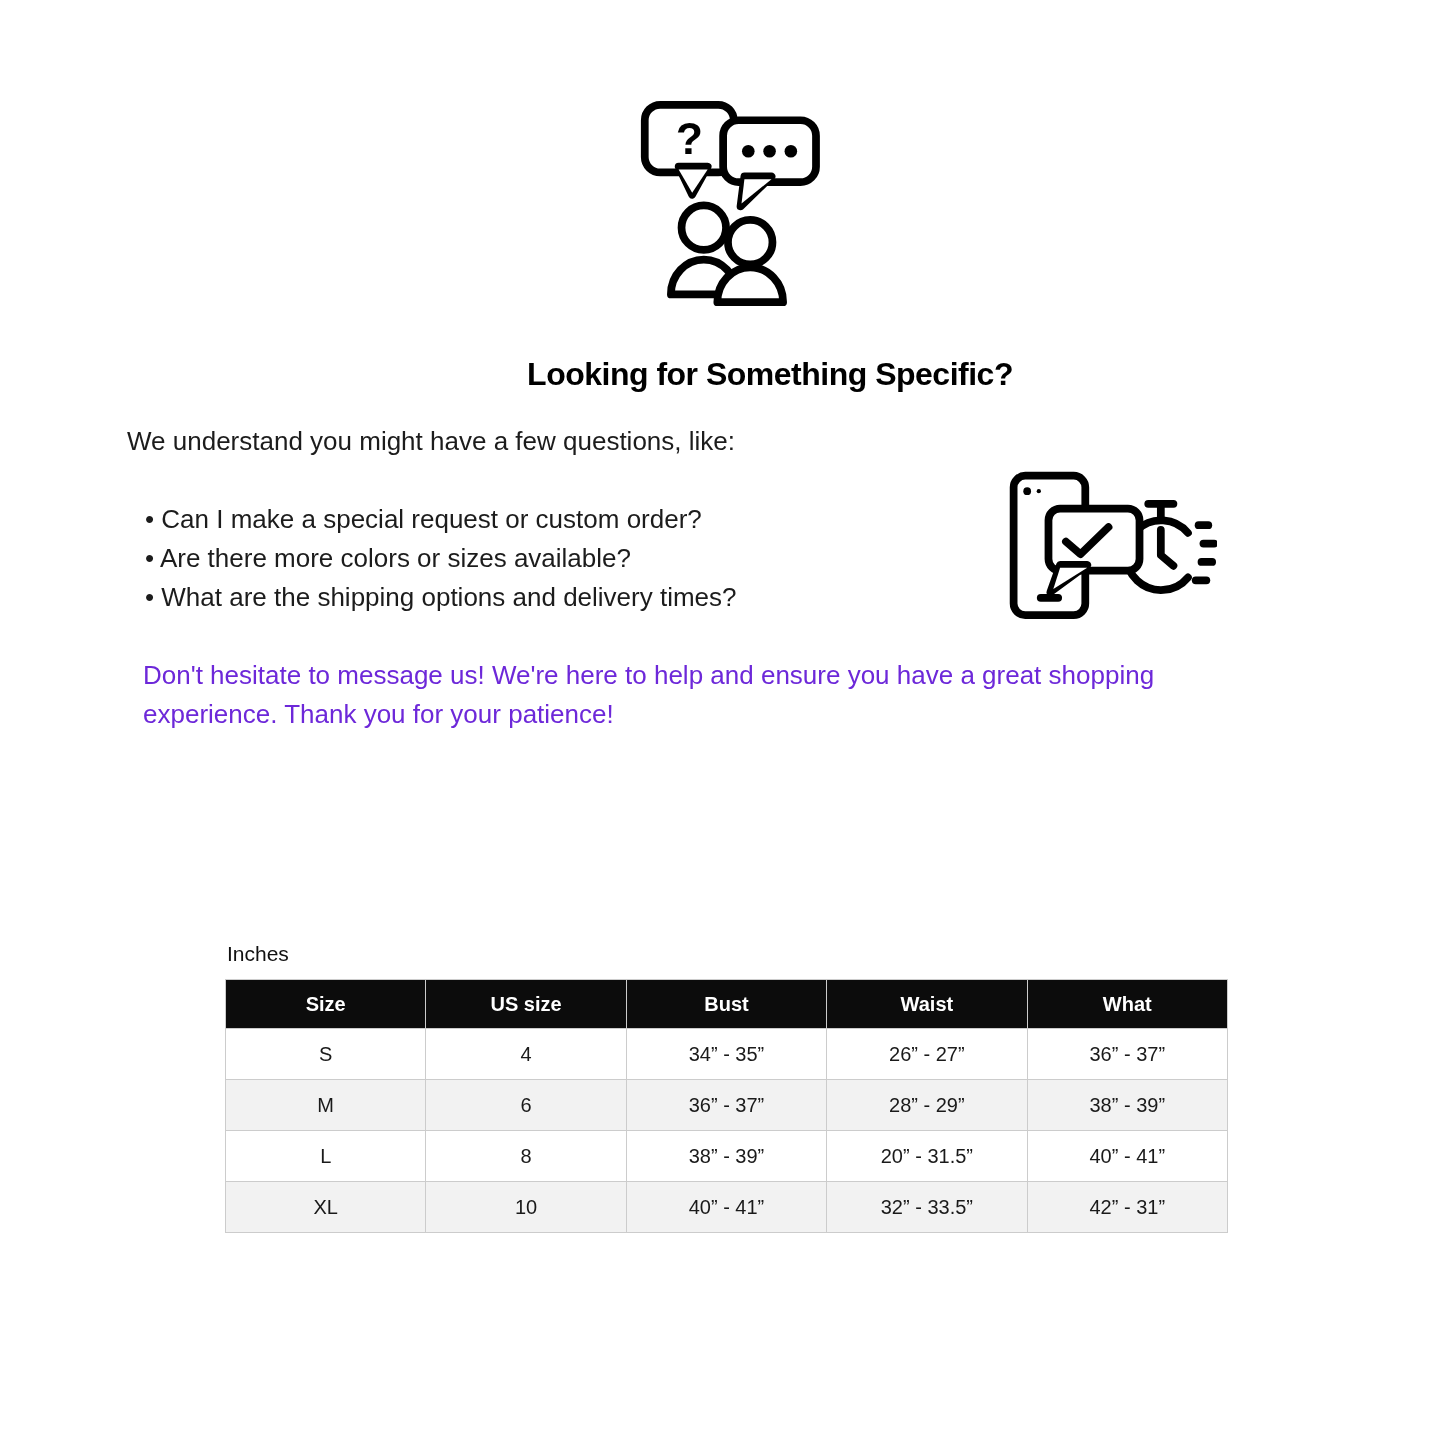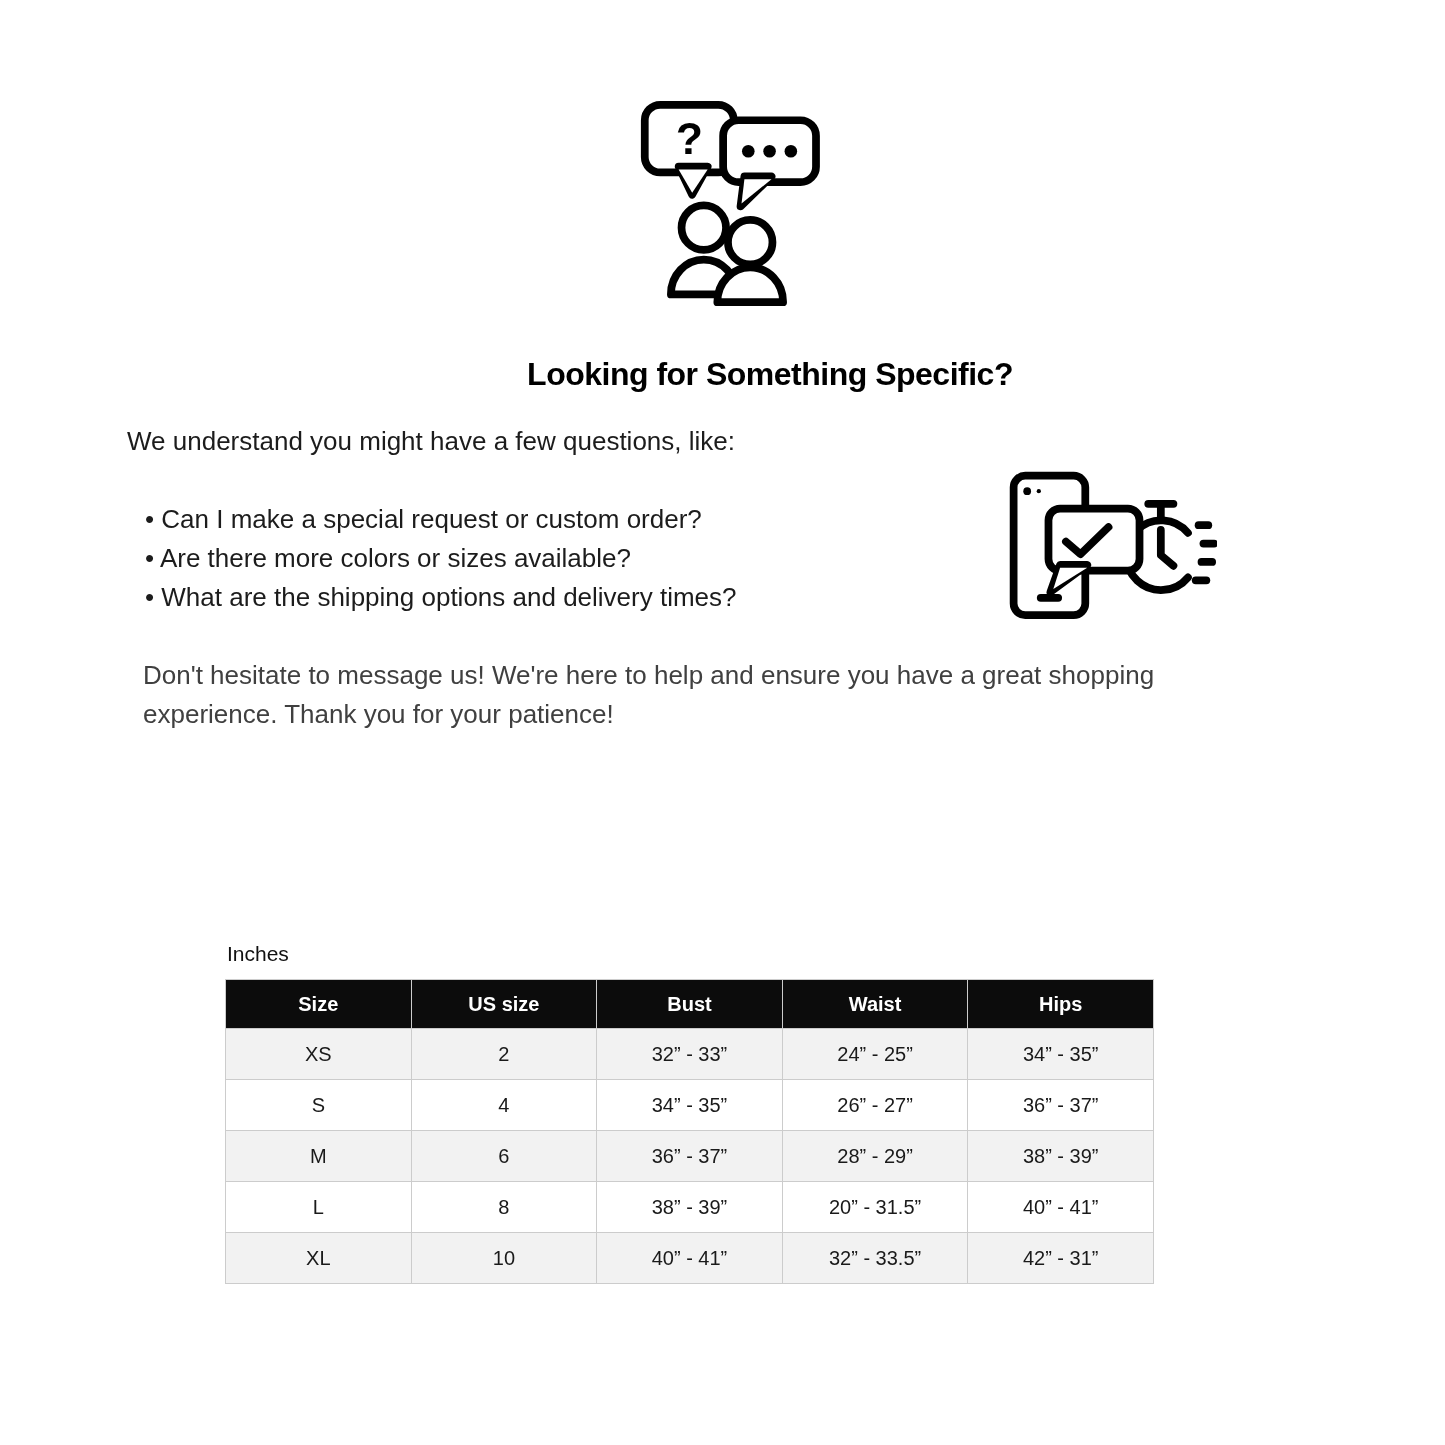--- a/index.html
+++ b/index.html
@@ -31,40 +31,40 @@
   .lead {
     position: absolute; left: 127px; top: 426px;
     font-size: 26px; color: #1c1c1c;
   }
   .bullets {
     position: absolute; left: 145px; top: 500px;
     font-size: 26px; line-height: 39px; color: #1c1c1c;
   }
   .closing {
     position: absolute; left: 143px; top: 656px; width: 1150px;
-    font-size: 26px; line-height: 39px; color: #404040;
+    font-size: 26px; line-height: 39px; color: #6d28d9;
   }
 
   
   .phone-icon { position: absolute; left: 1002px; top: 466px; }
 
   
   .size-title {
     position: absolute; left: 0; right: 0; top: 840px;
     text-align: center;
     font-size: 46px; font-weight: 700; letter-spacing: 0.5px;
     color: #0a0a0a;
   }
   .unit-label {
     position: absolute; left: 227px; top: 922px;
     font-size: 21px; color: #111111; margin-top: 20px;
   }
   table.size-table {
     position: absolute; left: 225px; top: 979px;
-    width: 929px;
+    width: 1003px;
     border-collapse: collapse; table-layout: fixed;
     font-size: 20px;
   }
   table.size-table th {
     background: var(--header-bg, #0c0c0c);
     color: var(--header-text, #ffffff);
     height: 46px; font-weight: 700;
     border: 1px solid var(--tbl-border, #cccccc);
     text-align: center;
   }
@@ -146,31 +146,24 @@
 
   <div class="unit-label">Inches</div>
 
   <table class="size-table">
     <thead>
       <tr>
           <th>Size</th>
           <th>US size</th>
           <th>Bust</th>
           <th>Waist</th>
-          <th>Hips</th>
+          <th>What</th>
         </tr>
     </thead>
     <tbody>
-        <tr class="alt">
-          <td>XS</td>
-          <td>2</td>
-          <td>32” - 33”</td>
-          <td>24” - 25”</td>
-          <td>34” - 35”</td>
-        </tr>
         <tr>
           <td>S</td>
           <td>4</td>
           <td>34” - 35”</td>
           <td>26” - 27”</td>
           <td>36” - 37”</td>
         </tr>
         <tr class="alt">
           <td>M</td>
           <td>6</td>

